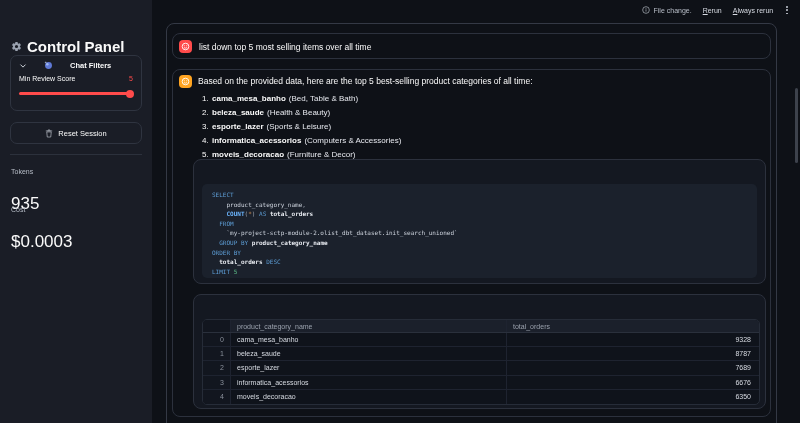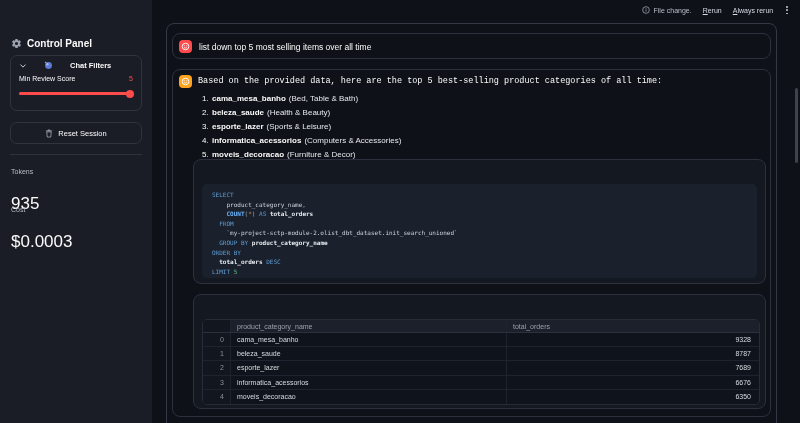--- a/index.html
+++ b/index.html
@@ -3,21 +3,21 @@
 <meta charset="utf-8">
 <style>
   * { margin:0; padding:0; box-sizing:border-box; }
   html,body { background:#0e1117; }
   .screen { position:relative; width:800px; height:423px; overflow:hidden;
             background:#0e1117; font-family:"Liberation Sans", sans-serif; color:#fafafa; }
 
   
   .sidebar { position:absolute; left:0; top:0; width:152px; height:423px; background:#1a1d26; }
   .sb-title-row { position:absolute; left:11px; top:38px; display:flex; align-items:center; gap:5px; }
-  .sb-title { font-size:10px; font-weight:bold; color:#fafafa; }
+  .sb-title { font-size:15px; font-weight:bold; color:#fafafa; }
   .filters-box { position:absolute; left:10px; top:55px; width:132px; height:56px;
                  border:1px solid #2f3440; border-radius:7px; background:#1a1d26; }
   .filters-header { display:flex; align-items:center; gap:17px; padding:5px 8px 3px 8px; cursor:pointer; }
   .filters-label { font-size:7.5px; font-weight:600; color:#fafafa; }
   .slider-block { position:relative; padding:2px 8px 0 8px; }
   .slider-label { font-size:7px; color:#fafafa; }
   .slider-value { position:absolute; right:8px; top:2px; font-size:7px; color:#ff4b4b; }
   .slider-track { position:relative; margin-top:10px; height:3px; border-radius:2px; background:#ff4b4b; cursor:pointer; }
   .slider-thumb { position:absolute; right:-1px; top:-2.5px; width:8px; height:8px; border-radius:50%; background:#ff4b4b; }
   .reset-btn { position:absolute; left:10px; top:122px; width:132px; height:22px;
@@ -42,21 +42,21 @@
   .chat-container { position:absolute; left:166px; top:23px; width:611px; height:410px;
                     border:1px solid #343945; border-radius:8px; }
   .msg { position:absolute; left:5px; width:599px; border:1px solid #2c313d; border-radius:8px; background:#0e1117; }
   .msg-user { top:9px; height:26px; }
   .msg-assistant { top:45px; height:348px; }
   .avatar { position:absolute; left:6px; width:13px; height:13px; border-radius:4px;
             display:flex; align-items:center; justify-content:center; }
   .avatar-user { top:6px; background:#ff4b4b; }
   .avatar-assistant { top:5px; background:#ffa421; }
   .user-text { position:absolute; left:26px; top:0; height:26px; display:flex; align-items:center; font-size:8.5px; color:#fafafa; }
-  .intro { position:absolute; left:25px; top:6px; font-size:8.5px; color:#fafafa;font-family:Liberation Mono, monospace; }
+  .intro { position:absolute; left:25px; top:6px; font-size:8.5px; color:#fafafa; }
 
   .cat-list { position:absolute; left:29px; top:21px; }
   .list-item { height:14px; display:flex; align-items:center; font-size:8px; color:#fafafa; }
   .li-num { width:10px; color:#fafafa; }
   .li-name { font-weight:bold; }
   .li-desc { margin-left:3px; color:#e6e8ee; }
 
   
   .expander { position:absolute; left:20px; right:4px; background:#141821;
               border:1px solid #2c313d; border-radius:8px; }

